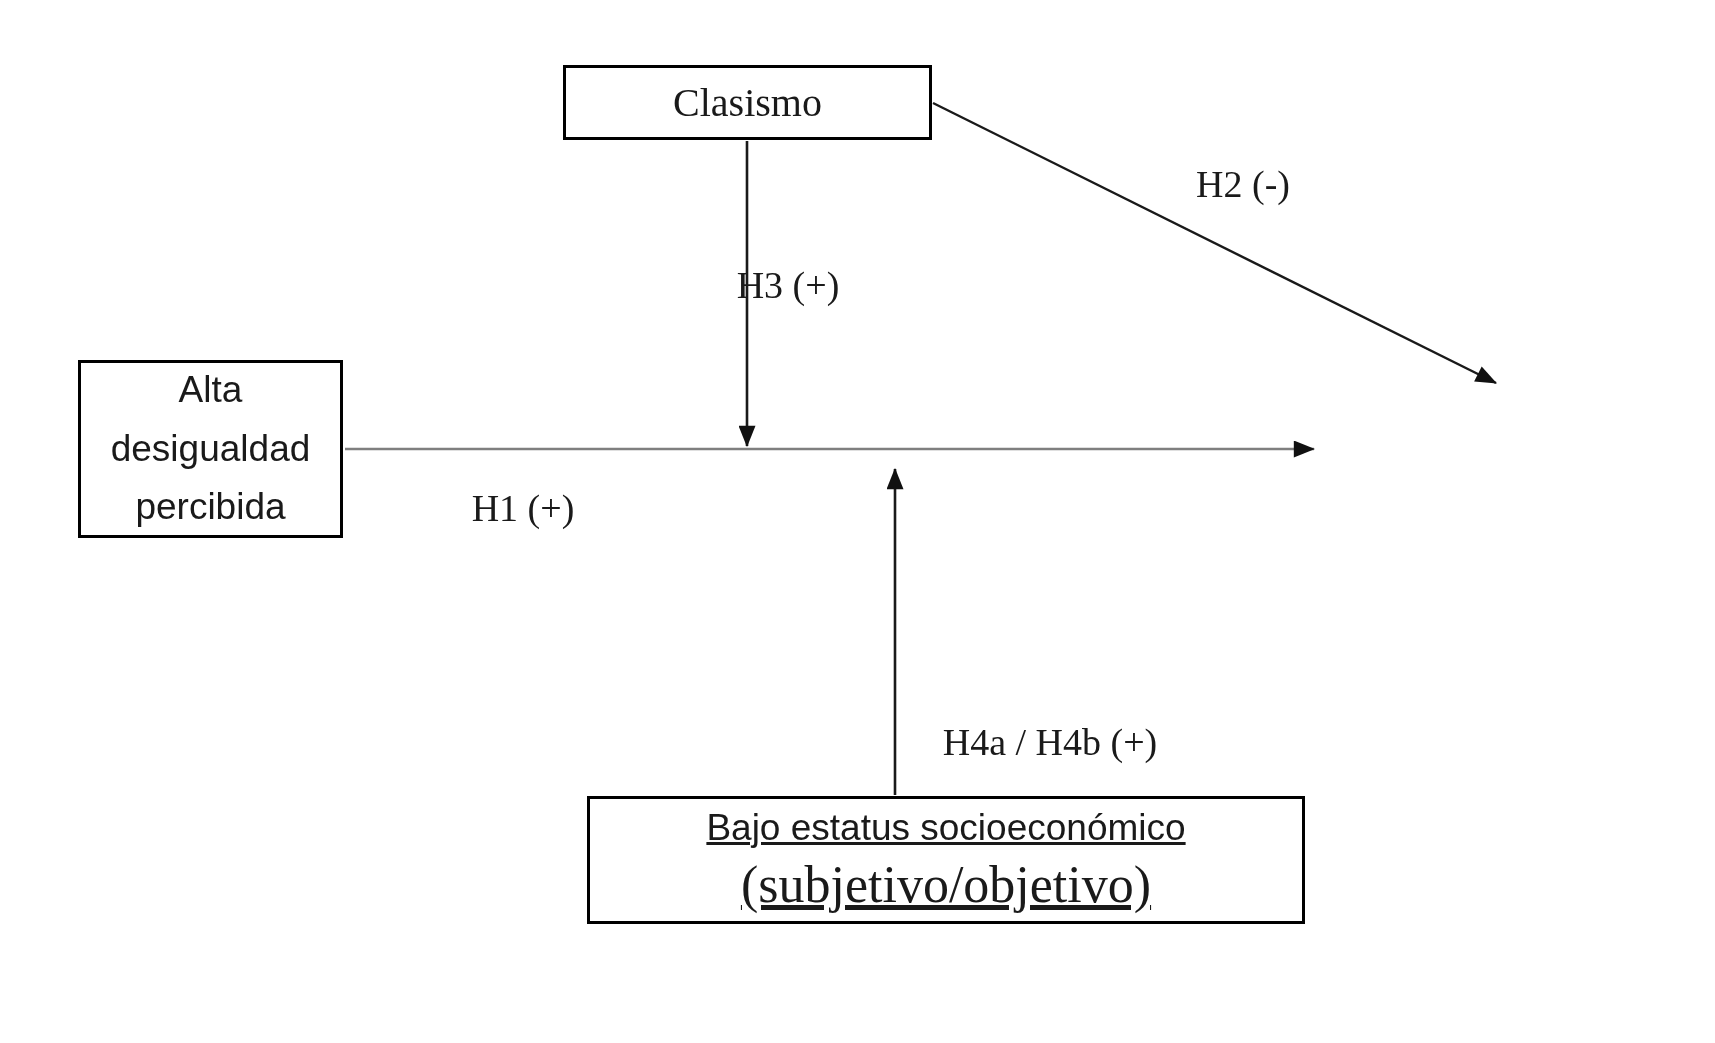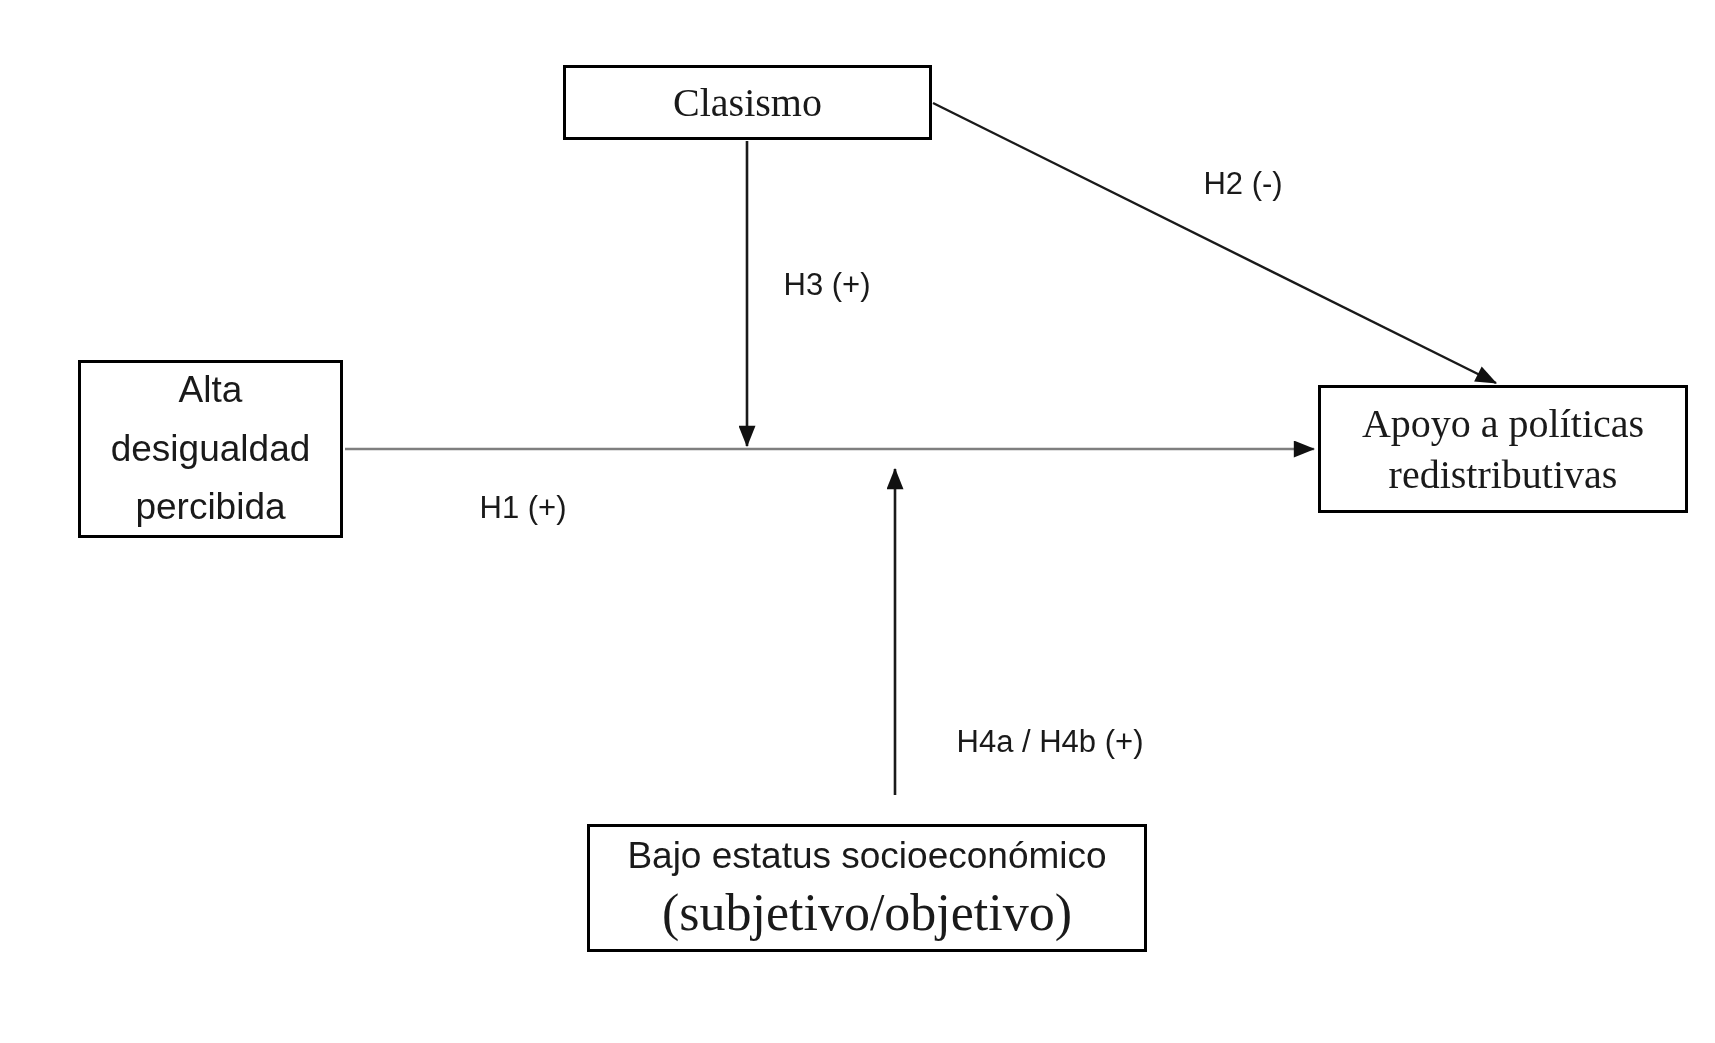--- a/index.html
+++ b/index.html
@@ -41,42 +41,42 @@
     line-height: 1.28;
   }
   .node-sans {
     font-family: "Liberation Sans", sans-serif;
     font-size: 37px;
     line-height: 1.58;
   }
   #node-clasismo   { left: 563px; top:  65px; width: 369px; height:  75px; }
   #node-desigualdad{ left:  78px; top: 360px; width: 265px; height: 178px; }
   #node-apoyo      { left: 1318px; top: 385px; width: 370px; height: 128px; }
-  #node-estatus    { left: 587px; top: 824px; width: 560px; height: 128px; }
+  #node-estatus    { left: 587px; top: 796px; width: 718px; height: 128px; text-decoration: underline; }
   #node-estatus .line-sans {
     font-family: "Liberation Sans", sans-serif;
     font-size: 37px;
     line-height: 1.35;
   }
   #node-estatus .line-serif {
     font-family: "Liberation Serif", serif;
     font-size: 52px;
     line-height: 1.25;
   }
   .edge-label {
     position: absolute;
     transform: translate(-50%, -50%);
-    font-family: Liberation Sans, sans-serif;
-    font-size: 31px;
+    font-family: Liberation Serif, serif;
+    font-size: 38px;
     color: #1a1a1a;
     white-space: nowrap;
   }
   #label-h1 { left: 523px;  top: 508px; }
   #label-h2 { left: 1243px; top: 184px; }
-  #label-h3 { left: 827px;  top: 285px; }
+  #label-h3 { left: 788px;  top: 285px; }
   #label-h4 { left: 1050px; top: 696px; margin-top: 46px; }
 </style>
 </head>
 <body>
 
 <div id="canvas">
 
   <svg id="edges-svg" viewBox="0 0 1715 1043" xmlns="http://www.w3.org/2000/svg">
     <defs>
       <marker id="arrow-black" markerUnits="userSpaceOnUse" markerWidth="22" markerHeight="17" viewBox="0 0 10 8" refX="9.5" refY="4" orient="auto">
@@ -96,24 +96,20 @@
   <div class="node node-sans" id="node-desigualdad">
     <div>Alta</div>
     <div>desigualdad</div>
     <div>percibida</div>
   </div>
 
   <div class="node node-serif" id="node-clasismo">
     <div>Clasismo</div>
   </div>
 
-  <div class="node node-serif" id="node-apoyo">
-    <div>Apoyo a políticas</div>
-    <div>redistributivas</div>
-  </div>
 
   <div class="node" id="node-estatus">
     <div class="line-sans">Bajo estatus socioeconómico</div>
     <div class="line-serif">(subjetivo/objetivo)</div>
   </div>
 
   <div class="edge-label" id="label-h1">H1 (+)</div>
 
   <div class="edge-label" id="label-h2">H2 (-)</div>
 

